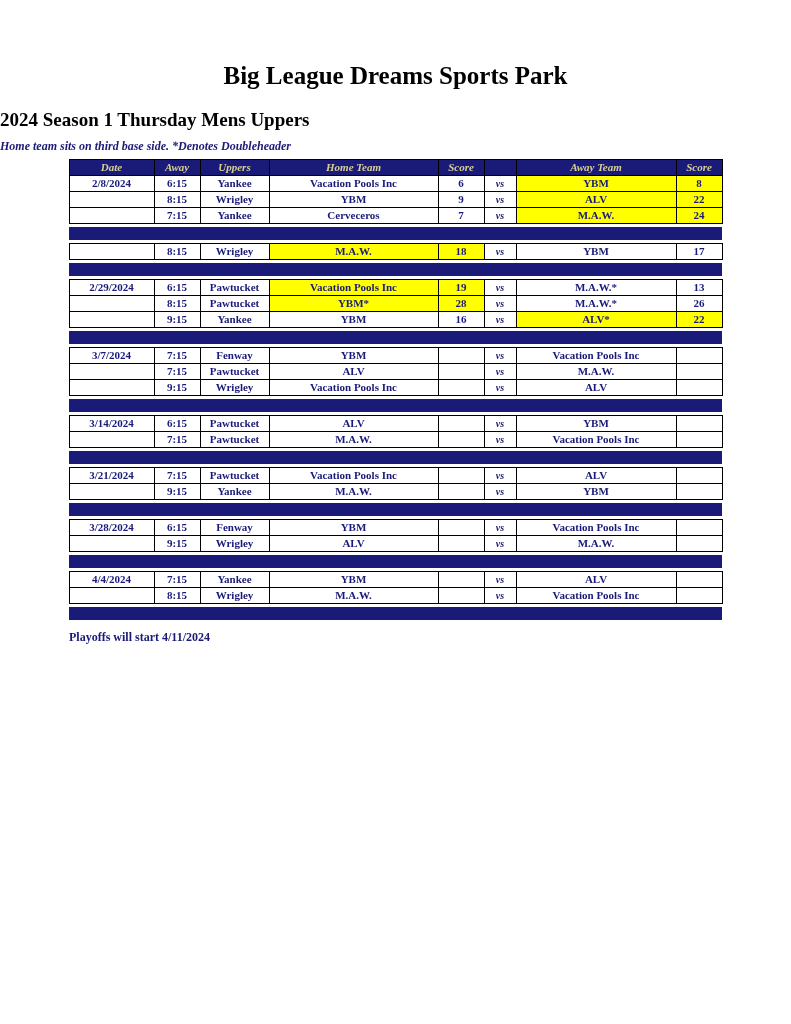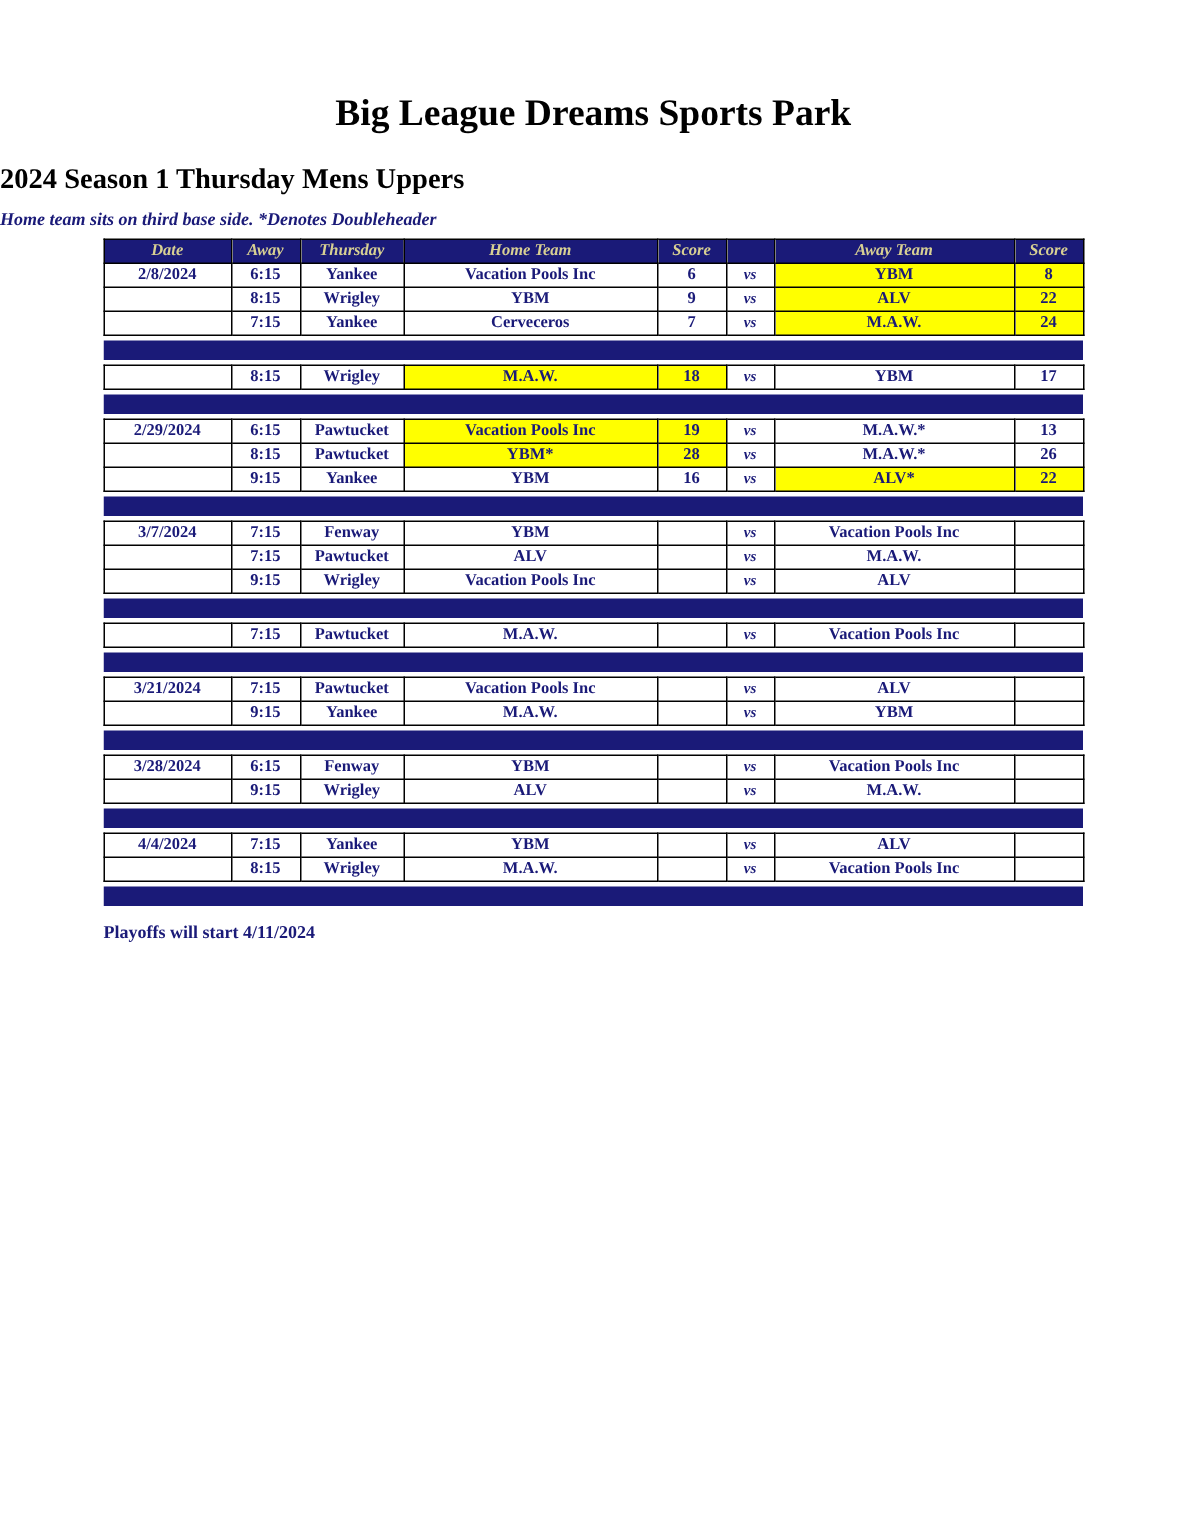--- a/index.html
+++ b/index.html
@@ -102,21 +102,21 @@
       <col style="width:169px">
       <col style="width:46px">
       <col style="width:32px">
       <col style="width:160px">
       <col style="width:46px">
     </colgroup>
     <thead>
       <tr id="header-row">
           <th>Date</th>
           <th>Away</th>
-          <th>Thursday</th>
+          <th>Uppers</th>
           <th>Home Team</th>
           <th>Score</th>
           <th></th>
           <th>Away Team</th>
           <th>Score</th>
         </tr>
     </thead>
     <tbody id="table-body">
         <tr>
           <td>2/8/2024</td>
@@ -230,20 +230,30 @@
           <td>Vacation Pools Inc</td>
           <td></td>
           <td class="vs">vs</td>
           <td>ALV</td>
           <td></td>
         </tr>
         <tr class="sep">
           <td colspan="8">
             <div class="bar"></div>
           </td>
+        </tr>
+        <tr>
+          <td>3/14/2024</td>
+          <td>6:15</td>
+          <td>Pawtucket</td>
+          <td>ALV</td>
+          <td></td>
+          <td class="vs">vs</td>
+          <td>YBM</td>
+          <td></td>
         </tr>
         <tr>
           <td></td>
           <td>7:15</td>
           <td>Pawtucket</td>
           <td>M.A.W.</td>
           <td></td>
           <td class="vs">vs</td>
           <td>Vacation Pools Inc</td>
           <td></td>

